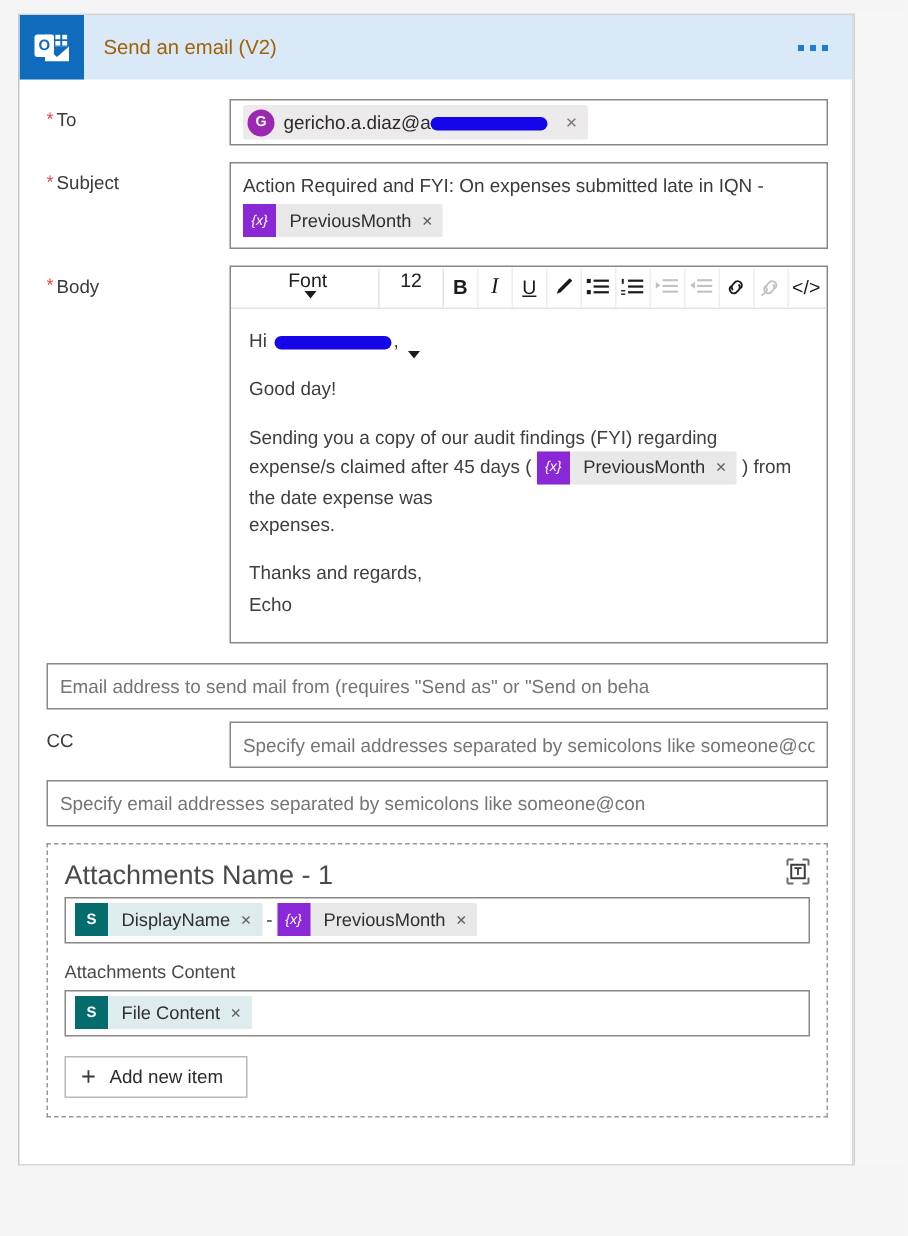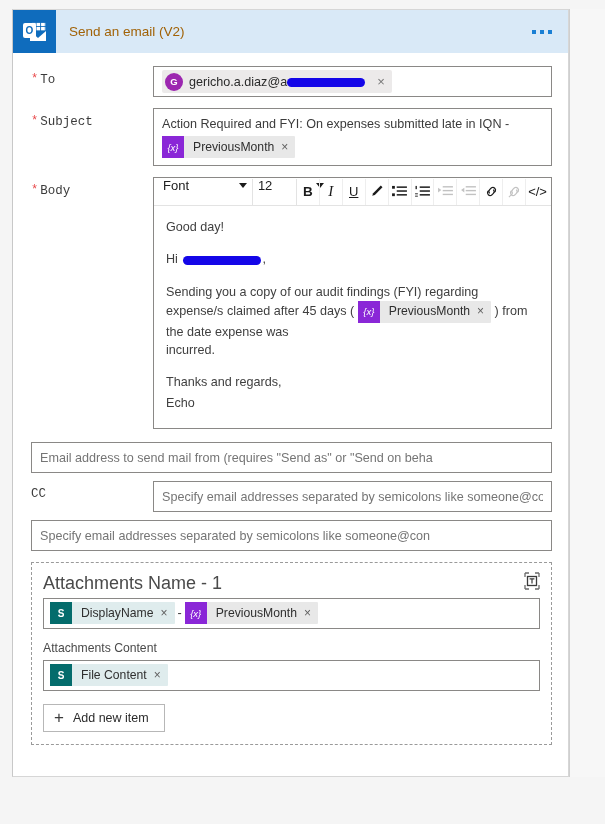--- a/index.html
+++ b/index.html
@@ -80,21 +80,21 @@
     display: flex; gap: 4px; cursor: pointer; padding: 6px 2px;
   }
   .hdr-menu i { width: 4px; height: 4px; background: #1a7fd4; display: block; }
 
   
   .body { padding: 0 0 0 0; position: relative; }
   .row { display: flex; align-items: flex-start; padding: 0 16px 0 18px; }
   .lbl {
     width: 122px; flex: 0 0 122px;
     font-size: 12.5px; color: #3b3b3b;
-    padding-top: 6px; line-height: 1.2; font-family: Liberation Mono, monospace;
+    padding-top: 6px; line-height: 1.2;
   }
   .lbl .req { color: #e8484a; font-size: 12px; margin-right: 2px; vertical-align: 1px; }
   .fieldwrap { flex: 1 1 auto; min-width: 0; }
 
   .inp {
     border: 1px solid #8a8886;
     background: #fff;
     min-height: 31px;
     display: flex; align-items: center;
     padding: 0 8px;
@@ -151,21 +151,21 @@
   
   .rte { border: 1px solid #8a8886; background: #fff; }
   .rte-toolbar {
     height: 28px; display: flex; align-items: center;
     border-bottom: 1px solid #e3e3e3;
     padding: 0 2px;
   }
   .tb-sel {
     display: flex; align-items: center; justify-content: space-between;
     height: 26px; font-size: 13px; color: #202020;
-    padding: 0 5px 12px 7px; cursor: pointer;
+    padding: 0 5px 12px 7px; cursor: pointer; flex-direction: column;
   }
   .tb-sel.font { width: 101px; border-right: 1px solid #e3e3e3; }
   .tb-sel.size { width: 44px; border-right: 1px solid #e3e3e3; padding-left: 5px; gap: 40px; }
   .caret { width: 0; height: 0; border-left: 4.5px solid transparent; border-right: 4.5px solid transparent; border-top: 5px solid #1b1b1b; margin-left: 4px; }
   .tb-btn {
     width: 24px; height: 26px; display: flex; align-items: center; justify-content: center;
     font-size: 13.5px; color: #1b1b1b; cursor: pointer;
     border-right: 1px solid #eee;
   }
   .tb-btn:last-child { border-right: none; }
@@ -359,27 +359,27 @@
                       <path d="M2 14 L6 10" stroke="#c2c2c2" stroke-width="1.2"></path>
                     </svg>
                 </span>
               </div>
               <div class="tb-btn">
                   <span style="font-size:13px">&lt;/&gt;</span>
                 </div>
             </div>
 
             <div class="rte-area">
+              <p><span>Hi </span><span class="redact-blue" style="width:78px;margin-left:2px"></span><span>,</span></p>
               <p>Good day!</p>
-              <p><span>Hi </span><span class="redact-blue" style="width:78px;margin-left:2px"></span><span>,</span></p>
               <p><span>Sending you a copy of our audit findings (FYI) regarding expense/s claimed after 45 days ( </span><span class="tok">
                     <span class="tico var">{x}</span>
                     <span class="tlabel">PreviousMonth</span>
                     <span class="tx">×</span>
-                  </span><span> ) from the date expense was</span><br><span>incurred.</span></p>
+                  </span><span> ) from the date expense was</span><br><span>expenses.</span></p>
               <p class="tight">Thanks and regards,</p>
               <p class="last">Echo</p>
             </div>
 
           </div>
         </div>
       </div>
 
       <div class="sp-gap-13"></div>
 

